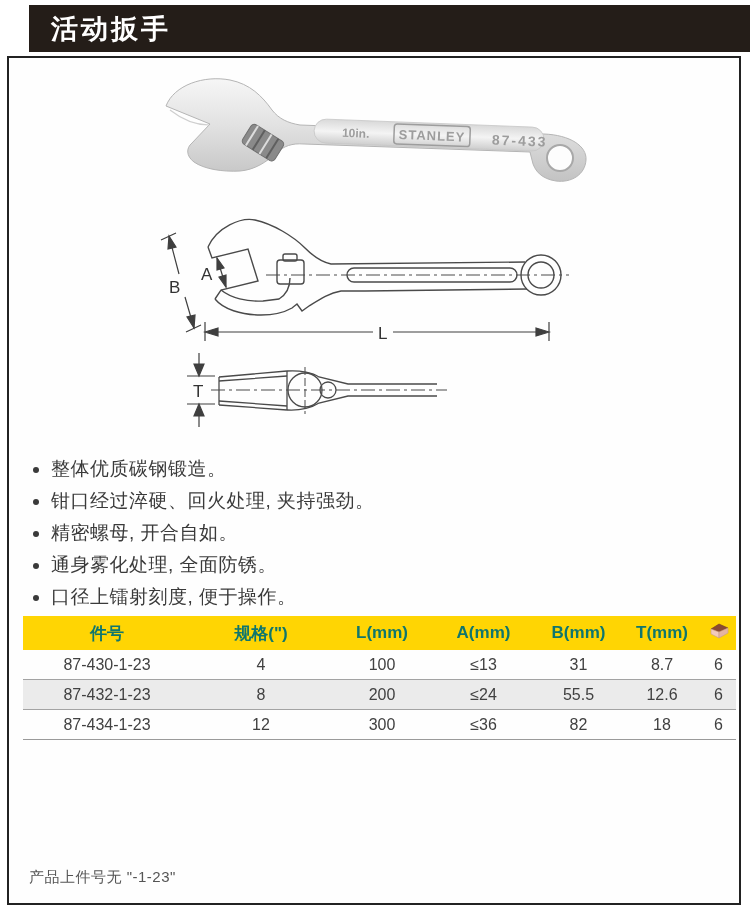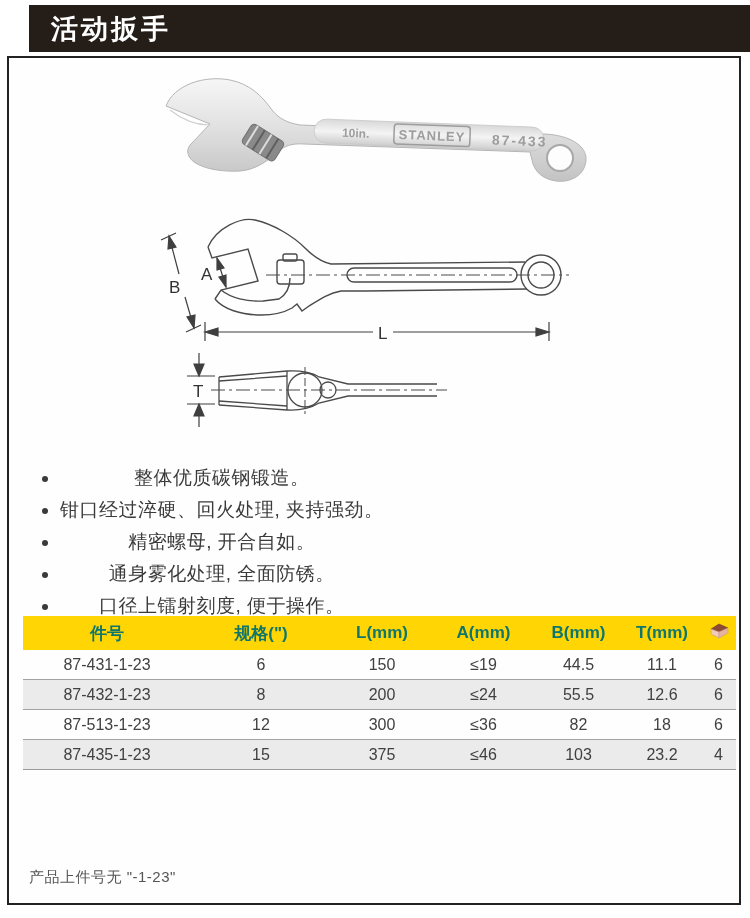--- a/index.html
+++ b/index.html
@@ -15,22 +15,22 @@
     font-size:27px;font-weight:bold;letter-spacing:3px;margin-left:24px;
   }
   .content-box{
     position:absolute;left:7px;top:56px;width:734px;height:849px;
     border:2px solid #222;background:#fefefe;box-sizing:border-box;
   }
   .photo-wrap{position:absolute;left:137px;top:14px;width:460px;height:120px;}
   .sideview-wrap{position:absolute;left:142px;top:156px;width:420px;height:135px;}
   .topview-wrap{position:absolute;left:132px;top:289px;width:320px;height:90px;}
   .features{
-    position:absolute;left:18px;top:395px;margin:9px;padding:0 0 0 24px;
-    font-size:19px;line-height:32px;color:#3a3a3a;letter-spacing:0.5px;text-align:center;
+    position:absolute;left:18px;top:395px;margin:0;padding:0 0 0 24px;
+    font-size:19px;line-height:32px;color:#3a3a3a;letter-spacing:0.5px;
   }
   .features li{list-style:disc;}
   .spec-table{
     position:absolute;left:14px;top:558px;width:713px;
     border-collapse:collapse;table-layout:fixed;
   }
   .spec-table th{
     background:#ffd503;height:34px;font-size:17px;font-weight:bold;color:#0f766e;
     text-align:center;padding:0;
   }
@@ -185,52 +185,43 @@
           <svg width="24" height="17" viewBox="0 0 24 17">
             <polygon points="4,7 12,2 21,6 12,10" fill="#8a4a33" stroke="#6f3a28" stroke-width="0.6"></polygon>
             <polygon points="4,7 12,10 12,16 4,12" fill="#f2cabb" stroke="#c79a87" stroke-width="0.6"></polygon>
             <polygon points="12,10 21,6 21,11 12,16" fill="#e5b4a2" stroke="#c79a87" stroke-width="0.6"></polygon>
           </svg>
         </th>
       </tr>
     </thead>
     <tbody>
         <tr>
-          <td>87-431-1-23</td>
-          <td>6</td>
-          <td>150</td>
-          <td>≤19</td>
-          <td>44.5</td>
-          <td>11.1</td>
+          <td>87-430-1-23</td>
+          <td>4</td>
+          <td>100</td>
+          <td>≤13</td>
+          <td>31</td>
+          <td>8.7</td>
           <td>6</td>
         </tr>
         <tr>
           <td>87-432-1-23</td>
           <td>8</td>
           <td>200</td>
           <td>≤24</td>
           <td>55.5</td>
           <td>12.6</td>
           <td>6</td>
         </tr>
         <tr>
-          <td>87-513-1-23</td>
+          <td>87-434-1-23</td>
           <td>12</td>
           <td>300</td>
           <td>≤36</td>
           <td>82</td>
           <td>18</td>
           <td>6</td>
         </tr>
-        <tr>
-          <td>87-435-1-23</td>
-          <td>15</td>
-          <td>375</td>
-          <td>≤46</td>
-          <td>103</td>
-          <td>23.2</td>
-          <td>4</td>
-        </tr>
       </tbody>
   </table>
 
   <div class="footnote">产品上件号无 "-1-23"</div>
 </div>
 
 </body></html>

